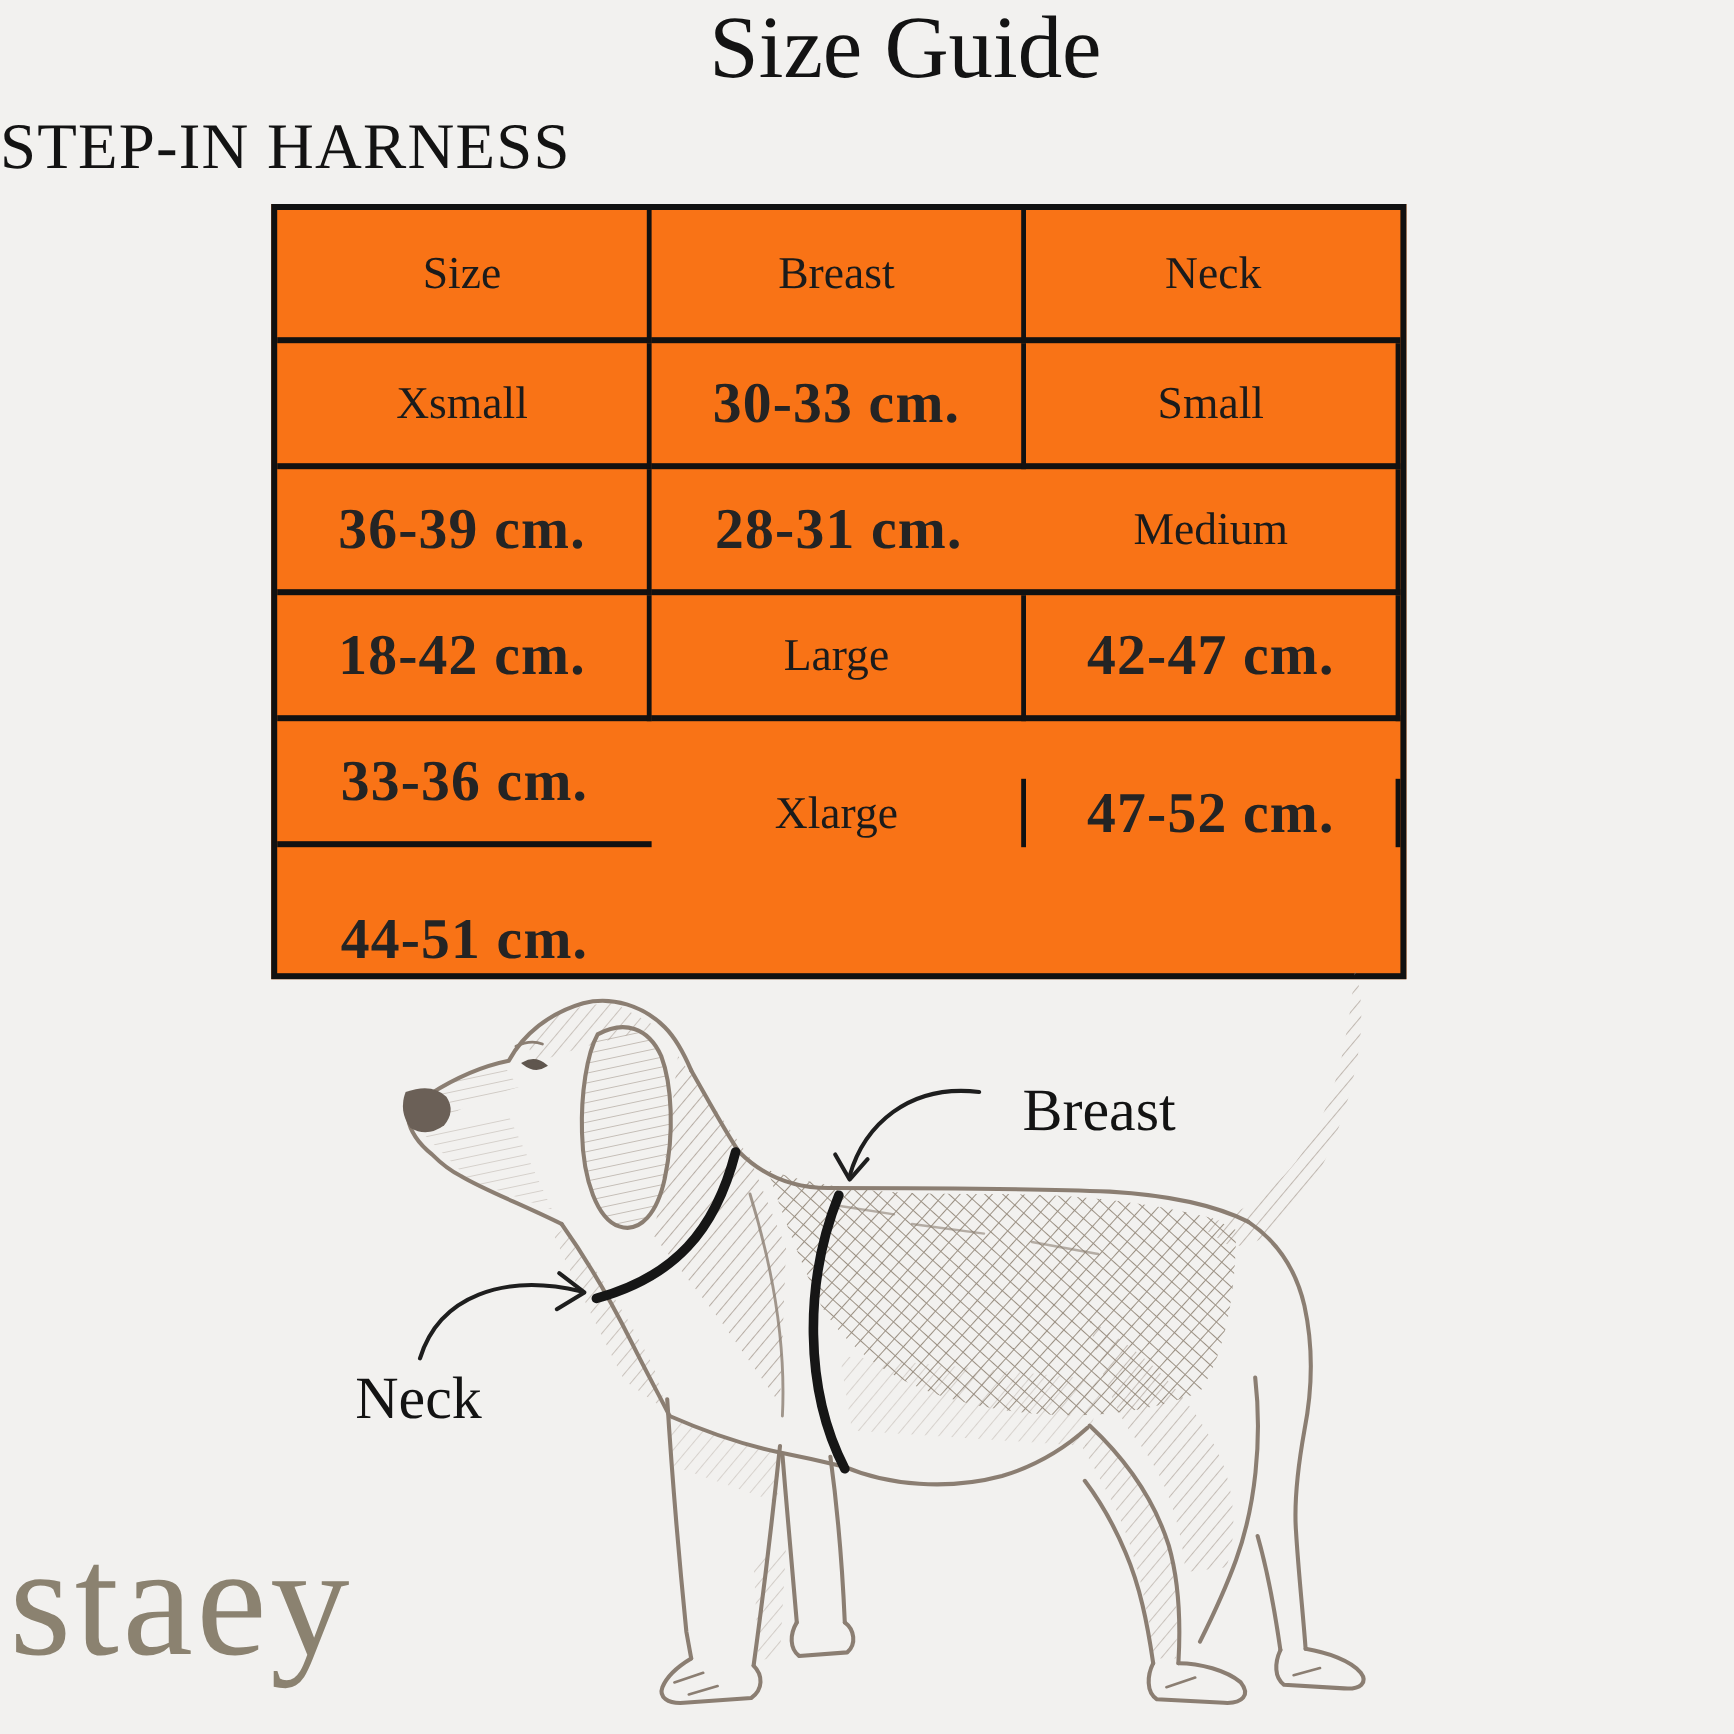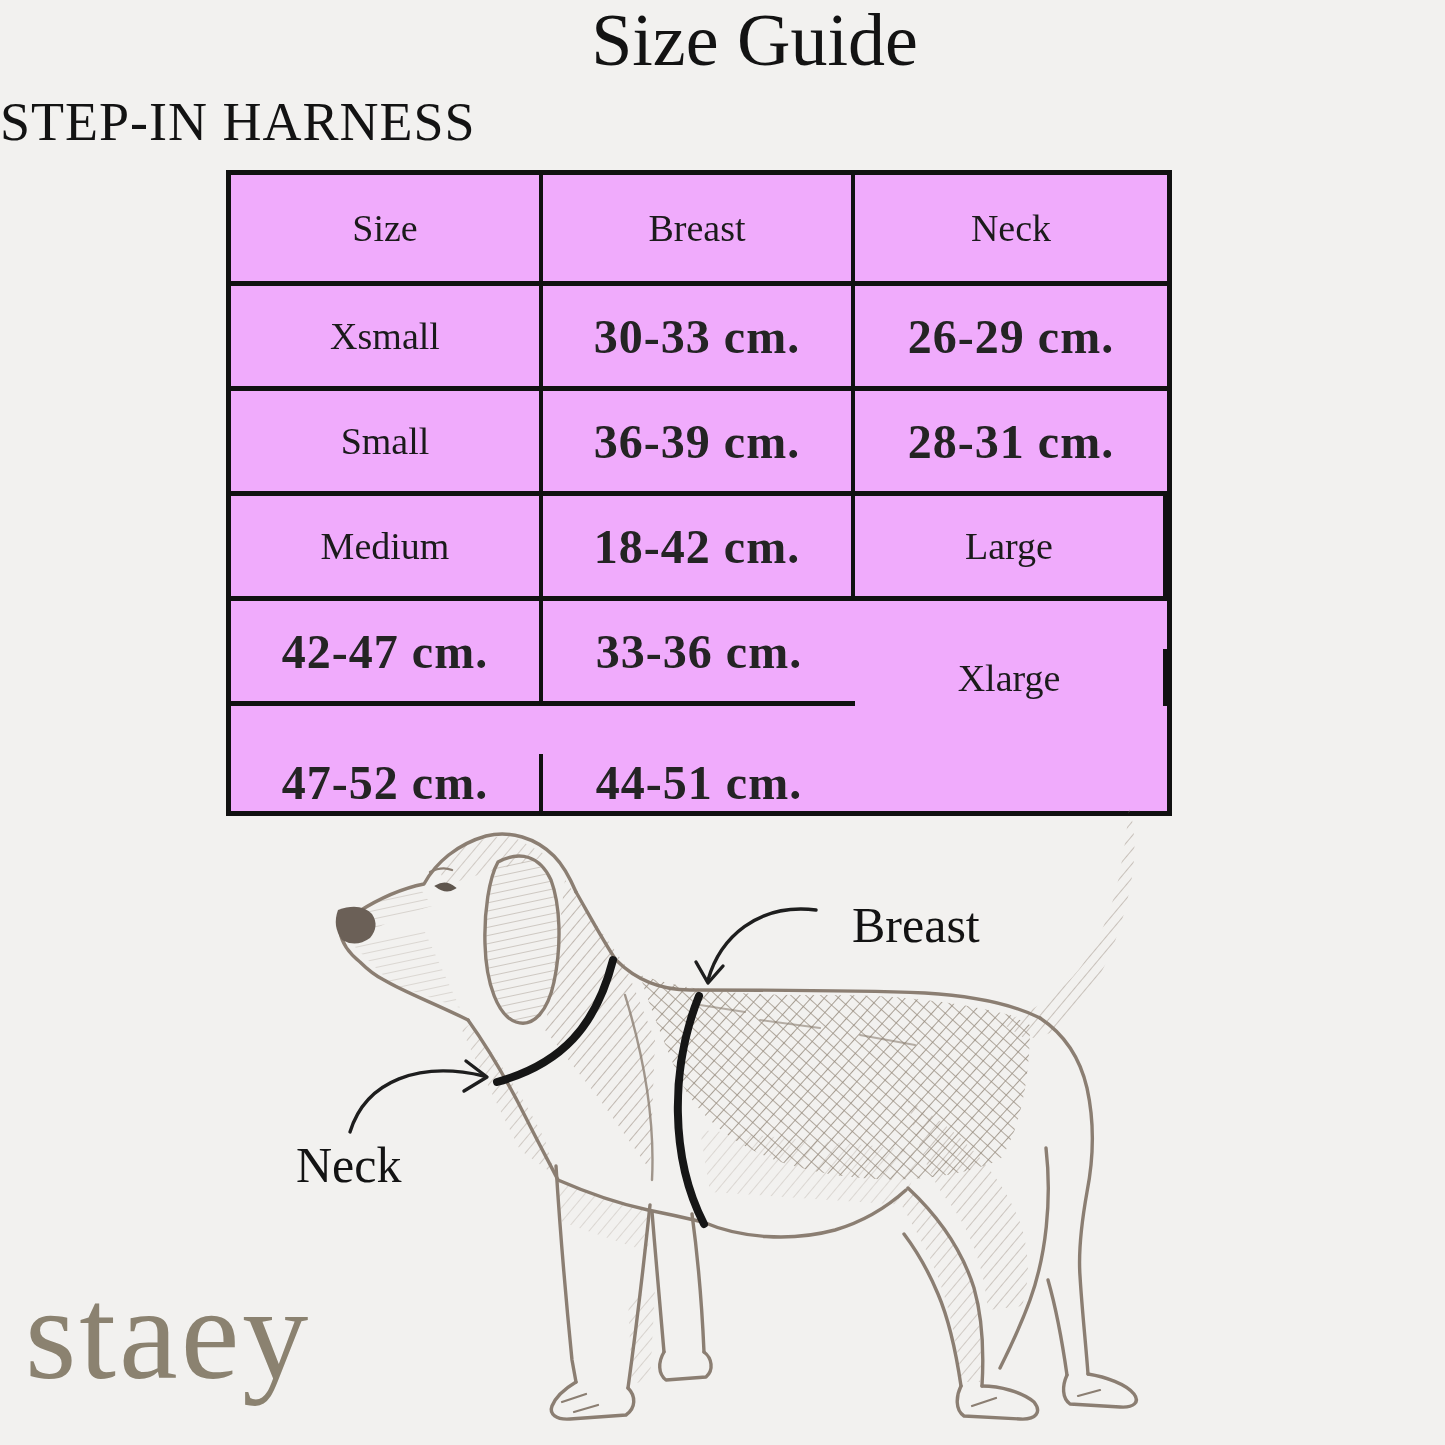--- a/index.html
+++ b/index.html
@@ -22,21 +22,21 @@
     font-size:54px;line-height:1.0;
     letter-spacing:1px;color:#131313;
   }
   .size-table{
     position:absolute;left:226px;top:170px;
     width:946px;height:646px;box-sizing:border-box;
     border:5px solid #111;
     display:grid;
     grid-template-columns:1fr 1fr 1fr;
     grid-template-rows:111px 105px 105px 105px 105px 105px;
-    background:#f0abfc;
+    background:#f97316;
   }
   .cell{
     box-sizing:border-box;
     border-right:4px solid #111;
     border-bottom:5px solid #111;
     display:flex;align-items:center;justify-content:center;
     font-size:38px;color:#1b1b1b;
   }
   .cell.last-col{border-right:none;}
   .cell.last-row{border-bottom:none;margin-top:48px;}
@@ -46,40 +46,39 @@
     color:#242424;
     font-feature-settings:"onum" 1;
     font-weight:700;
   }
   .diagram-label{
     position:absolute;font-size:50px;color:#131313;line-height:1;
   }
   .breast-label{left:852px;top:900px;}
   .neck-label{left:296px;top:1140px;}
   .brand-logo{
-    position:absolute;left:25px;top:1268px;
+    position:absolute;left:8px;top:1268px;
     font-size:132px;line-height:1;letter-spacing:3px;
     color:#8b8270;
   }
   .dog-svg{position:absolute;left:280px;top:795px;width:905px;height:650px;}
 </style>
 </head>
 <body>
 
 <div class="page-title">Size Guide</div>
 <div class="page-subtitle">STEP-IN HARNESS</div>
 
 <div class="size-table">
   <div class="cell header">Size</div>
   <div class="cell header">Breast</div>
   <div class="cell header last-col">Neck</div>
 
   <div class="cell">Xsmall</div>
   <div class="cell measure">30-33 cm.</div>
-  <div class="cell measure last-col">26-29 cm.</div>
 
   <div class="cell">Small</div>
   <div class="cell measure">36-39 cm.</div>
   <div class="cell measure last-col">28-31 cm.</div>
 
   <div class="cell">Medium</div>
   <div class="cell measure">18-42 cm.</div>
 
   <div class="cell">Large</div>
   <div class="cell measure">42-47 cm.</div>

